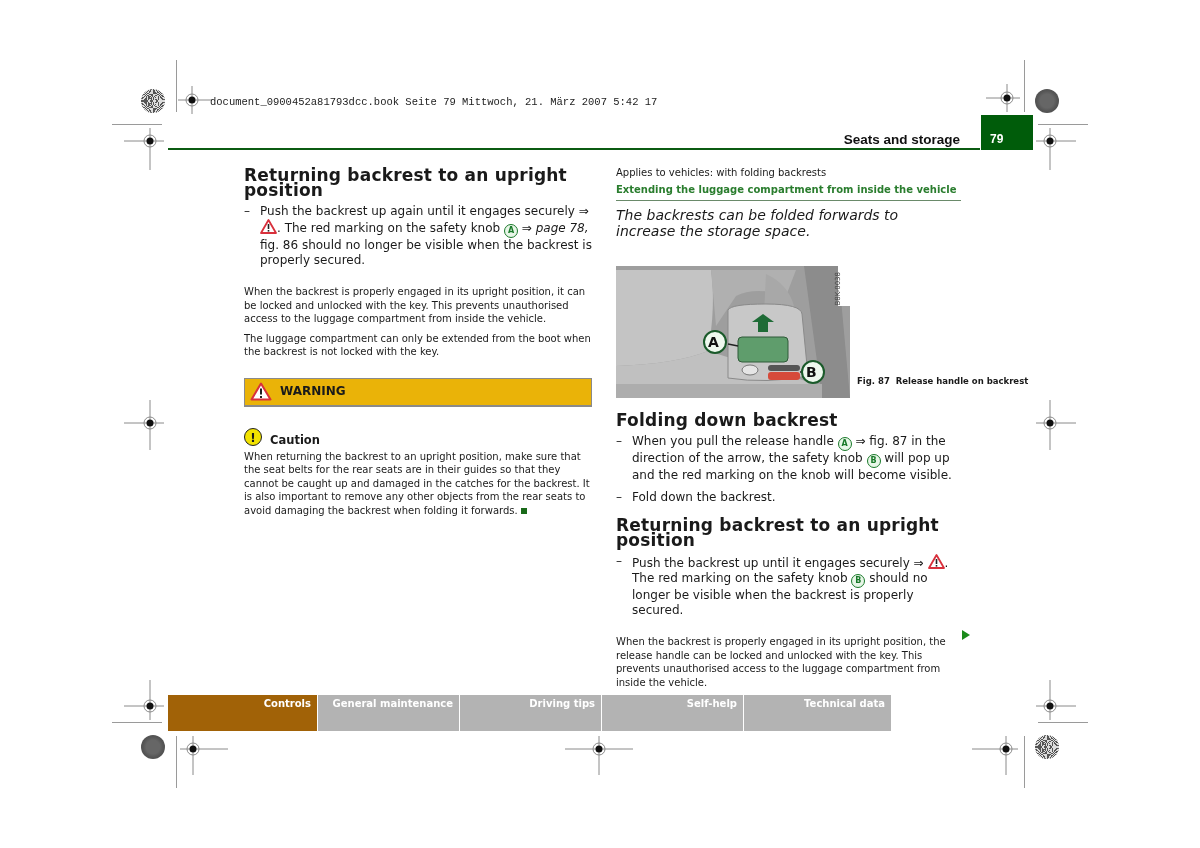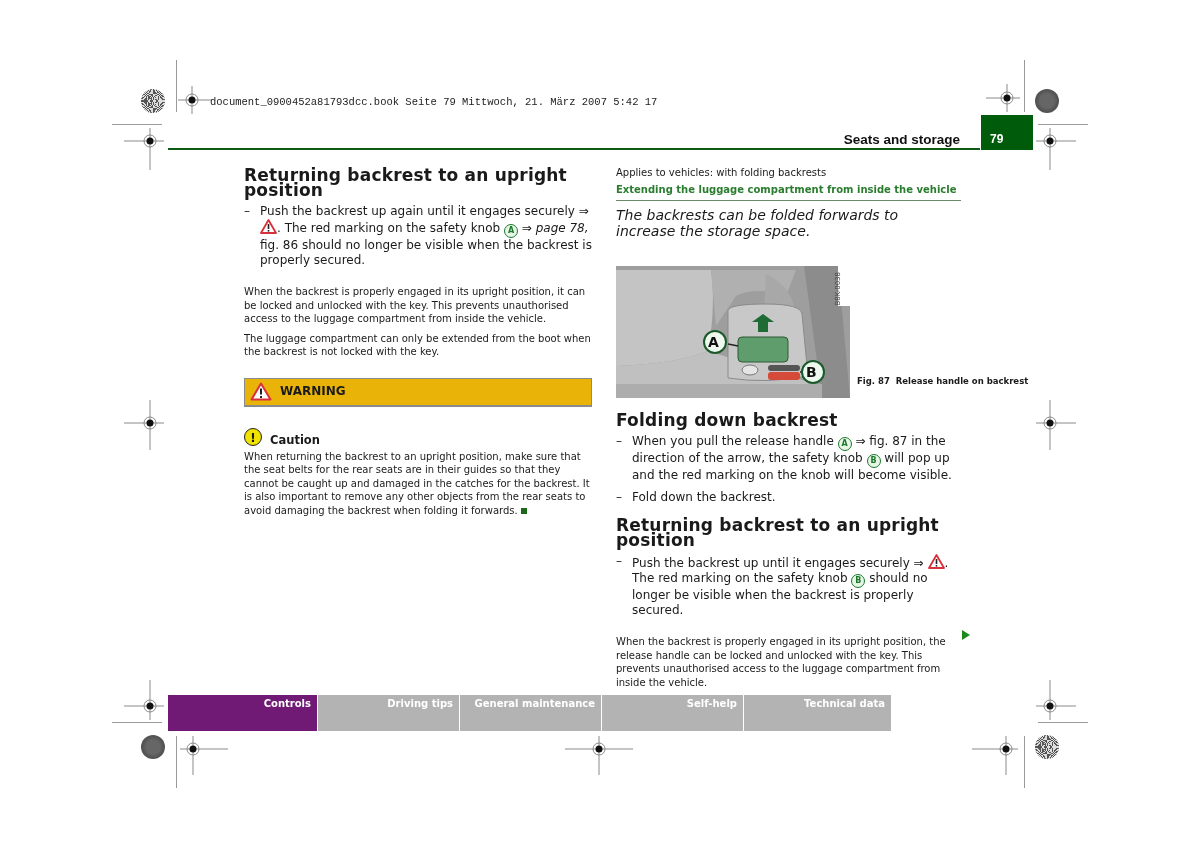--- a/index.html
+++ b/index.html
@@ -49,21 +49,21 @@
   .green-rule { height:1px; background:#6a8a6a; margin-top:2px; }
   .lead { font-style:italic; font-size:14px; line-height:16px; margin:6px 0 0 0; }
 
   .figure { position:absolute; left:616px; top:266px; width:234px; height:132px; background:#b8b8b8; overflow:hidden; }
   .fig-caption { position:absolute; left:857px; top:376px; font-size:8.5px; line-height:11px; font-weight:bold; }
   .nav-arrow { left:962px; top:630px; width:0; height:0; border-top:5px solid transparent; border-bottom:5px solid transparent; border-left:8px solid #1a8a1a; }
 
   .footer { position:absolute; left:168px; top:695px; width:865px; height:36px; display:flex; }
   .footer .tab { height:36px; background:#b3b3b3; color:#fff; font-weight:bold; font-size:10px; text-align:right;
                  padding-right:6px; padding-top:3px; box-sizing:border-box; border-right:1px solid #fff; }
-  .footer .tab.active { background:#701a75; }
+  .footer .tab.active { background:#a16207; }
 </style>
 </head>
 <body>
 
 <div class="vline" style="left:176px;top:60px;height:52px;"></div>
 <div class="hline" style="left:112px;top:124px;width:50px;"></div>
 <div class="vline" style="left:1024px;top:60px;height:52px;"></div>
 <div class="hline" style="left:1038px;top:124px;width:50px;"></div>
 <div class="vline" style="left:176px;top:736px;height:52px;"></div>
 <div class="hline" style="left:112px;top:722px;width:50px;"></div>
@@ -255,17 +255,17 @@
       <span class="circ">B</span><span> should no longer be visible when the backrest is properly secured.</span>
     </span>
   </div>
   <p class="small" style="margin-top:17px">When the backrest is properly engaged in its upright position, the release handle can be locked and unlocked with the key. This prevents unauthorised access to the luggage compartment from inside the vehicle.</p>
 </div>
 
 <div class="abs nav-arrow"></div>
 
 <div class="footer">
   <div class="tab active" style="width:150px">Controls</div>
+  <div class="tab" style="width:142px">General maintenance</div>
   <div class="tab" style="width:142px">Driving tips</div>
-  <div class="tab" style="width:142px">General maintenance</div>
   <div class="tab" style="width:142px">Self-help</div>
   <div class="tab" style="width:147px;border-right:none">Technical data</div>
 </div>
 
 </body></html>

